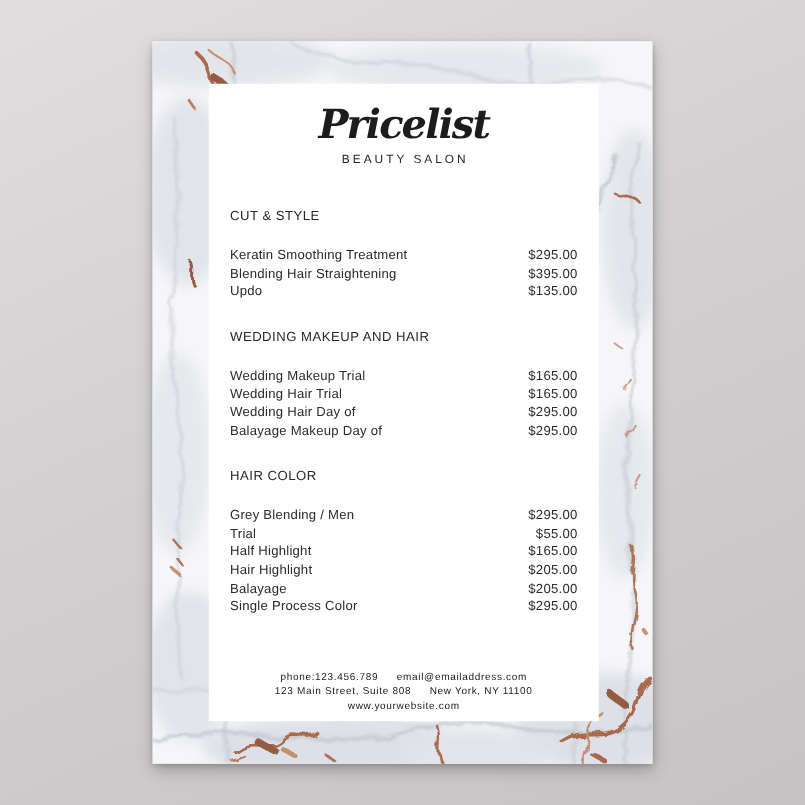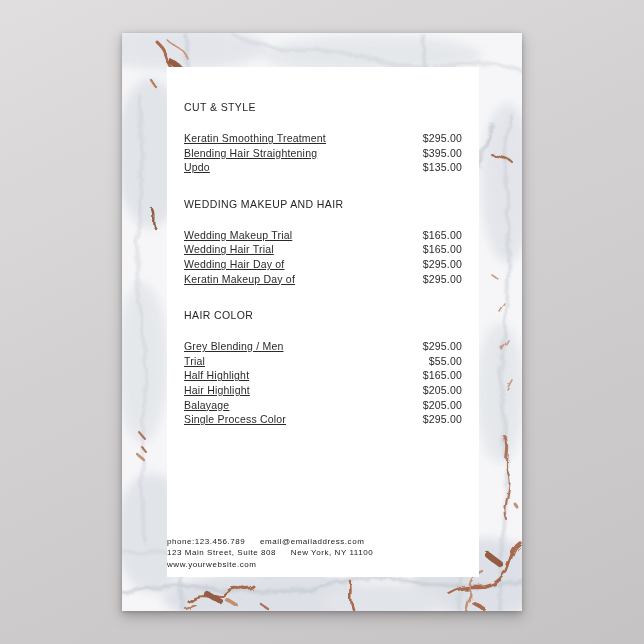--- a/index.html
+++ b/index.html
@@ -36,25 +36,25 @@
   .section .heading {
     margin-top: 23px; font-size: 10.5px; line-height: 13px; letter-spacing: 0.4px;
     color: #262626;
   }
   .section:first-child .heading { margin-top: 34px; }
   .items { margin-top: 17px; }
   .row {
     display: flex; justify-content: space-between;
     font-size: 10.5px; line-height: 14.6px; letter-spacing: 0.2px; color: #2a2a2a;
   }
-  .item-name { text-align: left; text-decoration: underline; }
+  .item-name { text-align: left; }
   .item-price { text-align: right; }
 
   .footer {
-    position: absolute; left: 0; right: 0; bottom: 7px; 
+    position: absolute; left: 0; right: 0; bottom: 7px; text-align: center;
     font-size: 8px; line-height: 11.5px; letter-spacing: 0.55px; color: #1a1a1a;
   }
   .f-line span + span { margin-left: 12px; }
 </style>
 </head>
 <body>
 
 <div class="stage">
   <div class="poster">
 
@@ -124,20 +124,24 @@
           <path d="M344,578 C352,560 340,548 360,538" stroke="#c08a68" stroke-width="2.4"></path>
           <path d="M366,522 l12,9" stroke="#8e5134" stroke-width="6"></path>
           <path d="M384,486 C378,470 392,452 384,436 C380,426 388,414 382,402" stroke="#a96a4e" stroke-width="2"></path>
           <path d="M392,470 l5,6" stroke="#c08a68" stroke-width="3"></path>
           <path d="M352,570 l9,5" stroke="#a4603f" stroke-width="4"></path>
         </g>
       </g>
     </svg>
 
     <div class="panel">
+      <div class="title-block">
+        <div class="title">Pricelist</div>
+        <div class="subtitle">BEAUTY SALON</div>
+      </div>
 
       <div class="sections">
   <div class="section">
     <div class="heading">CUT &amp; STYLE</div>
     <div class="items">
 
     <div class="row">
         <span class="item-name">Keratin Smoothing Treatment</span>
         <span class="item-price">$295.00</span>
       </div>
@@ -162,21 +166,21 @@
       </div>
               <div class="row">
         <span class="item-name">Wedding Hair Trial</span>
         <span class="item-price">$165.00</span>
       </div>
               <div class="row">
         <span class="item-name">Wedding Hair Day of</span>
         <span class="item-price">$295.00</span>
       </div>
               <div class="row">
-        <span class="item-name">Keratin Makeup Day of</span>
+        <span class="item-name">Balayage Makeup Day of</span>
         <span class="item-price">$295.00</span>
       </div>
             </div>
   </div>
 
   <div class="section">
     <div class="heading">HAIR COLOR</div>
     <div class="items">
 
     <div class="row">

